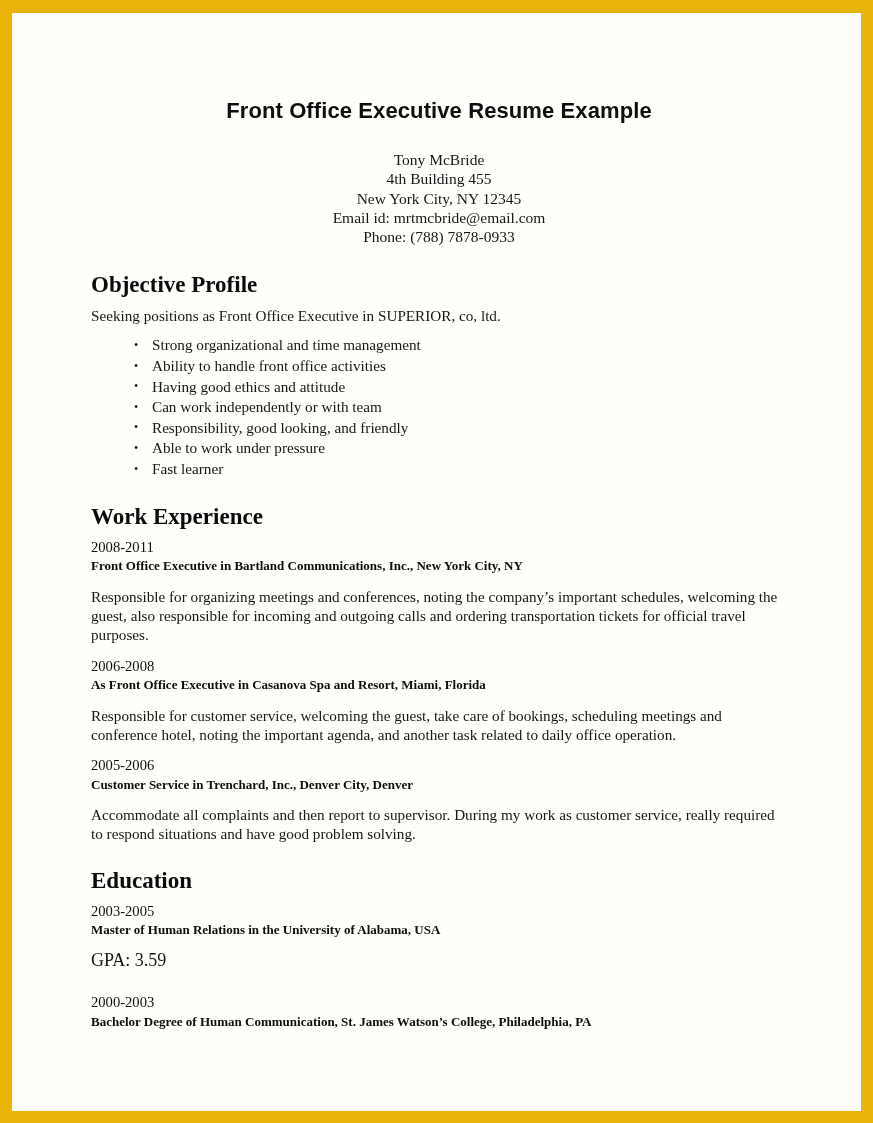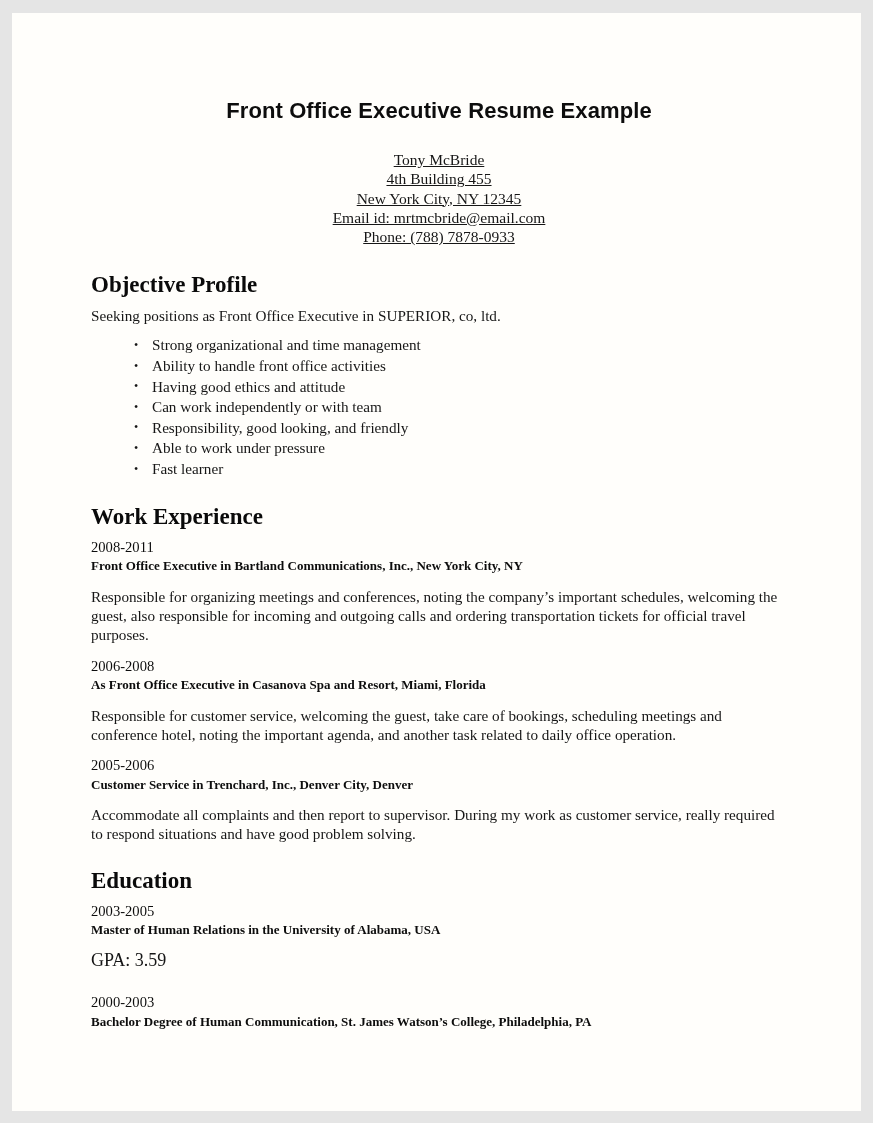--- a/index.html
+++ b/index.html
@@ -48,21 +48,20 @@
     margin: 0 0 26px 0;
     color: #0d0d0d;
   }
 
   .contact-block {
     text-align: center;
     font-size: 15.5px;
     line-height: 19.3px;
     margin: 0 0 25px 0;
     color: #161616;
-    text-decoration: underline;
   }
   .contact-line { display: block; white-space: nowrap; }
 
   
   .section-heading {
     font-family: "Liberation Serif", "DejaVu Serif", serif;
     font-weight: bold;
     font-size: 23px;
     line-height: 27px;
     margin: 0 0 8px 0;
@@ -127,21 +126,21 @@
     line-height: 19.3px;
     color: #161616;
     margin: 0;
   }
 
   .gap-sm { height: 11px; }
 </style>
 </head>
 <body>
 
-<div id="page" style="background: #e5e5e5;">
+<div id="page" style="background: #eab308;">
   <div id="sheet" style="background: rgb(255, 254, 251);">
     <div id="doc">
 
       <h1 class="doc-title">Front Office Executive Resume Example</h1>
 
       <div class="contact-block">
         <span class="contact-line">Tony McBride</span>
         <span class="contact-line">4th Building 455</span>
         <span class="contact-line">New York City, NY 12345</span>
         <span class="contact-line">Email id: mrtmcbride@email.com</span>

